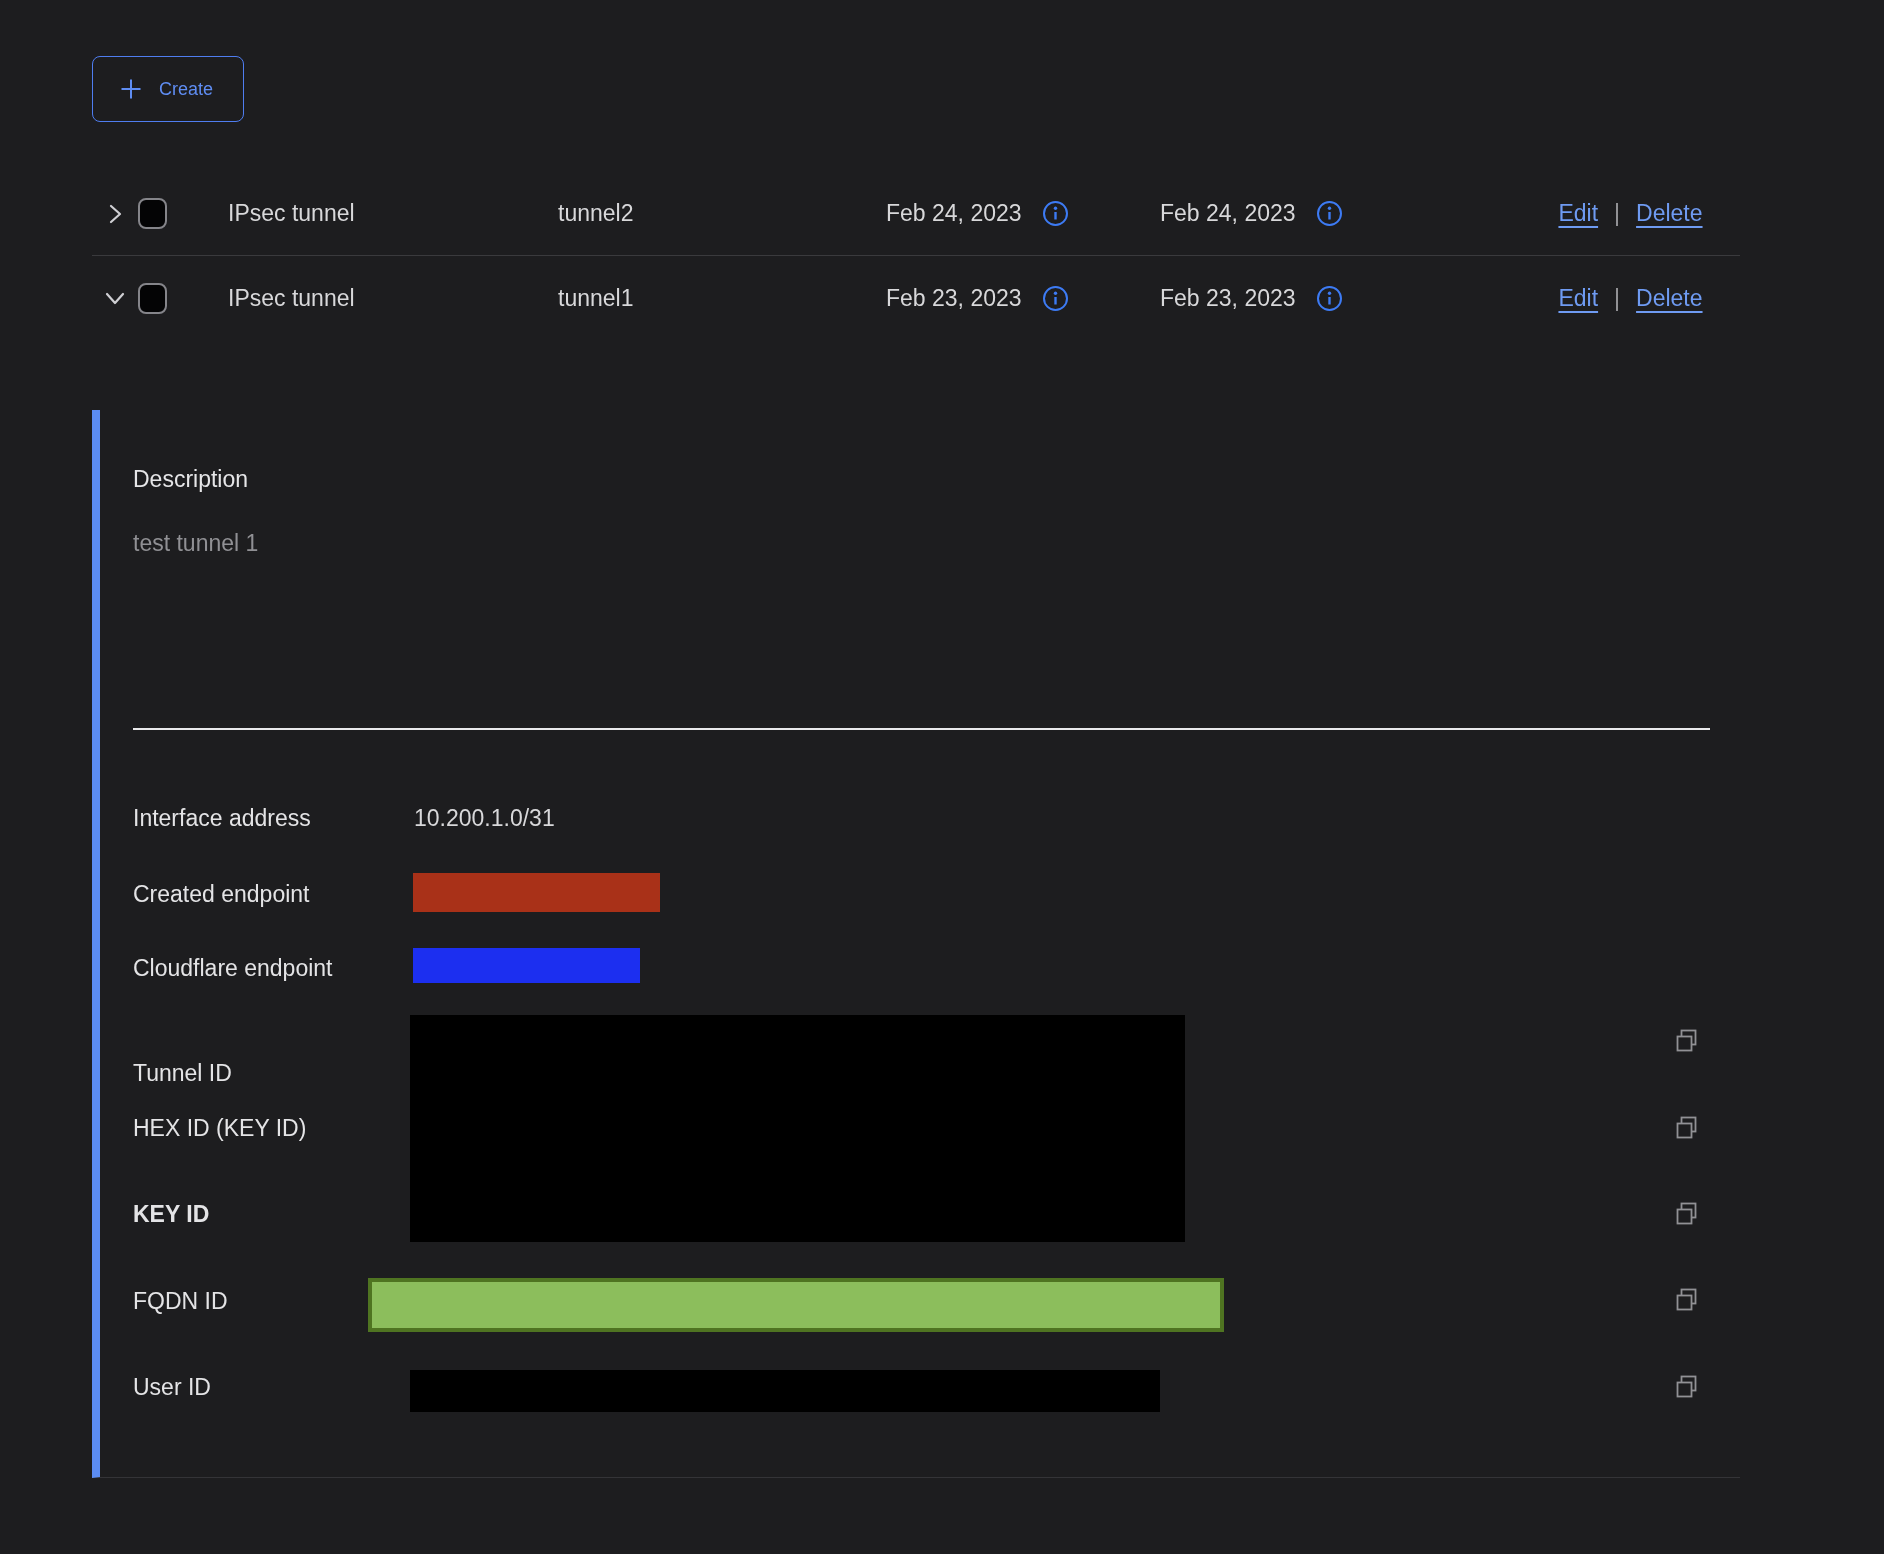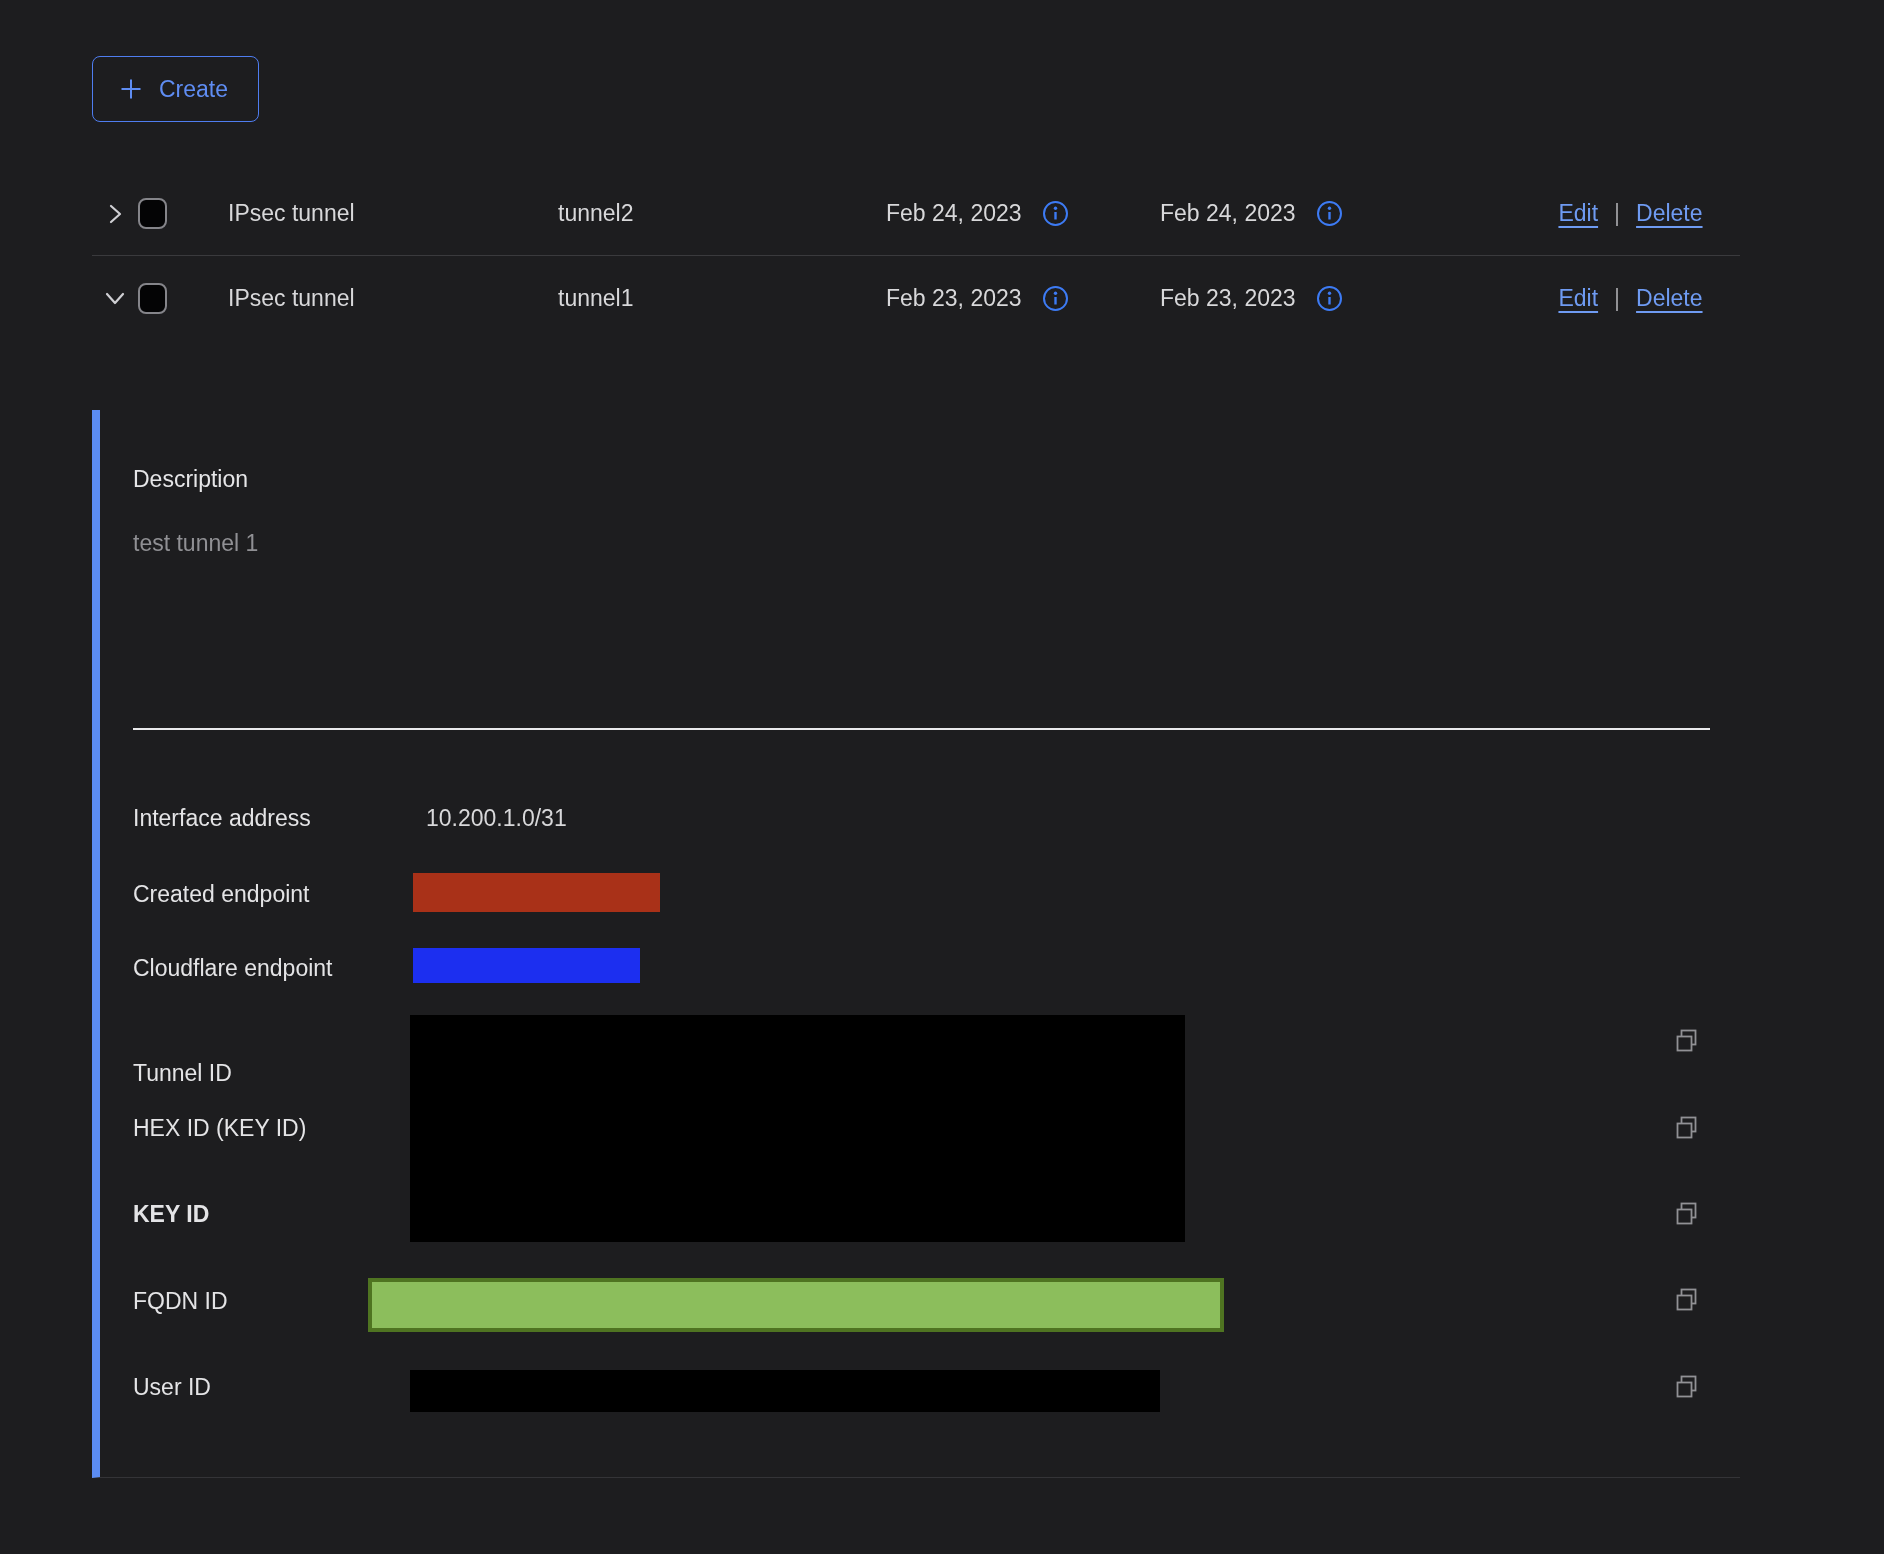--- a/index.html
+++ b/index.html
@@ -20,21 +20,21 @@
     left: 92px; top: 56px;
     height: 66px;
     display: inline-flex;
     align-items: center;
     gap: 14px;
     padding: 0 30px 0 24px;
     background: transparent;
     border: 1.5px solid #4f7df0;
     border-radius: 8px;
     color: #5f8df3;
-    font-size: 23px;
+    font-size: 18px;
     font-family: "Liberation Sans", sans-serif;
     cursor: pointer;
   }
 
   
   .tbl {
     position: absolute;
     left: 92px; top: 172px;
     width: 1648px;
   }
@@ -122,21 +122,21 @@
     width: 1577px; height: 2px;
     background: #e9e9eb;
   }
   .f-label {
     position: absolute; left: 33px;
     font-size: 23px; color: #e4e4e6;
     line-height: 30px;
     white-space: nowrap;
   }
   .f-value {
-    position: absolute; left: 326px;
+    position: absolute; left: 314px;
     font-size: 23px; color: #d8d8da;
     line-height: 30px;
   }
   .redact { position: absolute; }
   .copy-btn {
     position: absolute; left: 1572px;
     width: 30px; height: 30px;
     background: none; border: none; padding: 0;
     cursor: pointer;
   }

